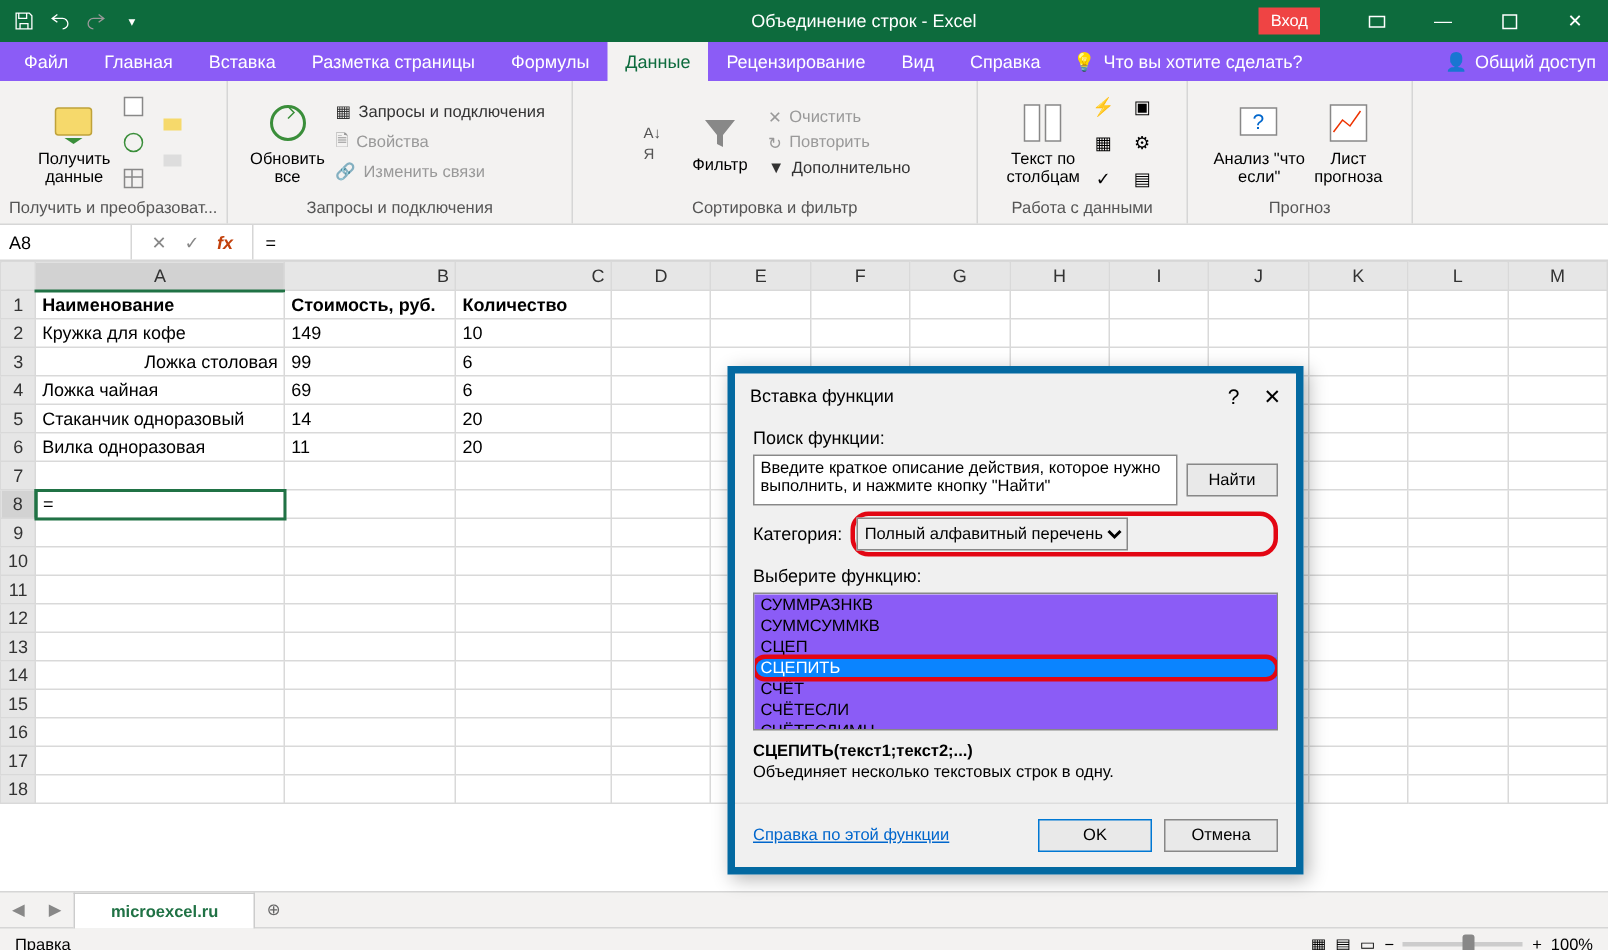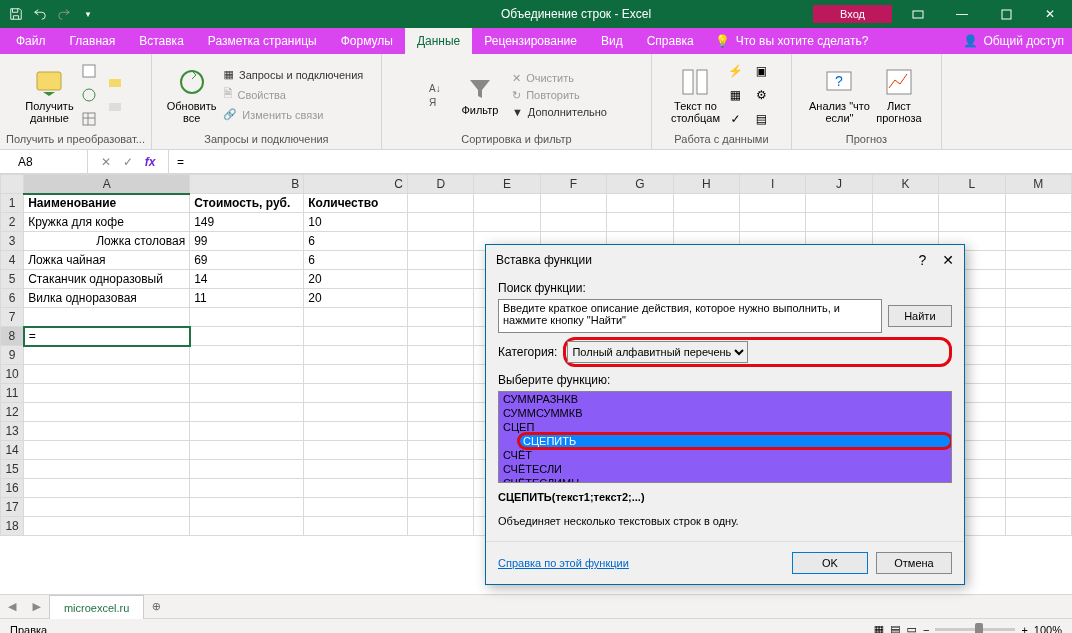--- a/index.html
+++ b/index.html
@@ -3,87 +3,87 @@
 <meta charset="utf-8">
 <style>
 * { box-sizing: border-box; margin: 0; padding: 0; font-family: 'Segoe UI', Arial, sans-serif; }
 body { width: 1072px; height: 653px; background: #fff; overflow: hidden; font-size: 12px; position: relative; }
 
 .titlebar { height: 28px; background: #0d6b3d; color: #fff; display: flex; align-items: center; position: relative; }
 .titlebar .qa { display: flex; gap: 2px; padding: 0 5px; }
 .titlebar .qa span { width: 22px; height: 22px; display: flex; align-items: center; justify-content: center; color: #fff; cursor: pointer; }
 .titlebar .title { position: absolute; left: 50%; transform: translateX(-50%); font-size: 12px; margin-left: 40px; }
 .titlebar .right { position: absolute; right: 0; display: flex; align-items: center; height: 100%; }
-.titlebar .login { background: #be185d; padding: 3px 27px; font-size: 11px; margin-right: 4px; cursor: pointer; }
+.titlebar .login { background: #ef4444; padding: 3px 8px; font-size: 11px; margin-right: 16px; cursor: pointer; }
 .titlebar .win { width: 44px; height: 28px; display: flex; align-items: center; justify-content: center; color: #fff; cursor: pointer; }
 
-.menubar { height: 26px; background: #d946ef; display: flex; align-items: center; padding: 0 4px; position: relative; }
+.menubar { height: 26px; background: #8b5cf6; display: flex; align-items: center; padding: 0 4px; position: relative; }
 .menubar .tab { color: #fff; padding: 0 12px; height: 26px; line-height: 26px; cursor: pointer; font-size: 12px; }
 .menubar .tab.active { background: #f3f2f1; color: #0d6b3d; }
 .menubar .tell { color: #fff; cursor: pointer; padding: 0 10px; display: flex; align-items: center; gap: 5px; }
 .menubar .share { position: absolute; right: 8px; color: #fff; cursor: pointer; display: flex; align-items: center; gap: 5px; }
 
 .ribbon { height: 96px; background: #f3f2f1; border-bottom: 1px solid #d6d6d6; display: flex; }
 .group { border-right: 1px solid #d6d6d6; padding: 4px 6px; display: flex; flex-direction: column; align-items: center; justify-content: space-between; }
 .group .content { flex: 1; display: flex; align-items: center; gap: 4px; }
 .group .label { font-size: 11px; color: #555; padding-top: 2px; }
 .bigbtn { display: flex; flex-direction: column; align-items: center; justify-content: center; cursor: pointer; min-width: 50px; height: 70px; font-size: 11px; text-align: center; }
 .bigbtn svg { margin-bottom: 2px; }
 .smallbtns { display: flex; flex-direction: column; gap: 2px; }
 .smallbtn { display: flex; align-items: center; gap: 5px; font-size: 11px; cursor: pointer; padding: 1px 3px; color: #999; }
 .smallbtn.enabled { color: #333; }
 .iconcell { width: 22px; height: 22px; display: flex; align-items: center; justify-content: center; cursor: pointer; }
 
 .formulabar { height: 24px; border-bottom: 1px solid #d6d6d6; display: flex; align-items: center; background: #fff; }
-.namebox { width: 88px; border-right: 1px solid #d6d6d6; padding: 0 18px; height: 100%; display: flex; align-items: center; font-size: 12px; }
+.namebox { width: 88px; border-right: 1px solid #d6d6d6; padding: 0 6px; height: 100%; display: flex; align-items: center; font-size: 12px; }
 .fb-btns { display: flex; height: 100%; align-items: center; gap: 2px; padding: 0 8px; border-right: 1px solid #d6d6d6; color: #888; }
 .fb-btns span { width: 20px; text-align: center; cursor: pointer; }
-.fx { font-style: italic; font-weight: bold; color: #6d28d9; }
+.fx { font-style: italic; font-weight: bold; color: #c2410c; }
 .formula-input { flex: 1; padding: 0 8px; font-size: 12px; }
 
 .sheet-area { position: relative; height: 420px; overflow: hidden; }
 table.grid { border-collapse: collapse; width: 100%; }
 table.grid th, table.grid td { border: 1px solid #d9d9d9; font-size: 12px; height: 19px; padding: 0 4px; background: #fff; }
 table.grid th { background: #e6e6e6; color: #333; font-weight: normal; text-align: center; }
 table.grid th.rowh { width: 20px; }
 table.grid .colA { width: 160px; }
 table.grid .colB { width: 110px; text-align: right; }
 table.grid .colC { width: 100px; text-align: right; }
 table.grid .colw { width: 64px; }
 table.grid th.sel-col { background: #d2d2d2; border-bottom: 2px solid #207245; }
 table.grid th.sel-row { background: #d2d2d2; border-right: 2px solid #207245; }
 td.selected { outline: 2px solid #207245; outline-offset: -1px; }
 .bold { font-weight: bold; }
 
 .sheet-tabs { height: 24px; border-top: 1px solid #d6d6d6; display: flex; align-items: center; background: #f3f2f1; font-size: 11px; }
 .sheet-tabs .nav { padding: 0 8px; color: #888; cursor: pointer; }
-.sheet-tabs .stab { padding: 0 14px; height: 24px; line-height: 24px; background: #fff; border: 1px solid #ccc; border-bottom: none; color: #207245; font-weight: normal; cursor: pointer; }
+.sheet-tabs .stab { padding: 0 24px; height: 24px; line-height: 24px; background: #fff; border: 1px solid #ccc; border-bottom: none; color: #207245; font-weight: bold; cursor: pointer; }
 .sheet-tabs .add { width: 24px; text-align: center; cursor: pointer; color: #666; }
 
 .statusbar { height: 22px; background: #f3f2f1; border-top: 1px solid #d6d6d6; display: flex; align-items: center; padding: 0 10px; font-size: 11px; justify-content: space-between; }
 .statusbar .zoom { display: flex; align-items: center; gap: 6px; }
 .statusbar .slider { width: 80px; height: 3px; background: #ccc; position: relative; }
 .statusbar .slider::after { content: ''; position: absolute; width: 8px; height: 12px; background: #888; left: 50%; top: -5px; border-radius: 2px; }
 
-.dialog { position: absolute; left: 485px; top: 244px; width: 480px; background: #f0f0f0; border: 1px solid #0369a1; box-shadow: 3px 3px 12px rgba(0,0,0,.3); font-size: 12px; z-index: 100; }
+.dialog { position: absolute; left: 485px; top: 244px; width: 384px; background: #f0f0f0; border: 5px solid #0369a1; box-shadow: 3px 3px 12px rgba(0,0,0,.3); font-size: 12px; z-index: 100; }
 .dialog .dlg-title { height: 30px; display: flex; align-items: center; justify-content: space-between; padding: 0 10px; font-size: 12px; }
 .dialog .dlg-title .btns { display: flex; gap: 16px; }
 .dialog .dlg-title .btns span { cursor: pointer; font-size: 14px; }
 .dialog .body { padding: 6px 12px; }
 .dialog .row { display: flex; align-items: center; gap: 6px; margin: 4px 0; }
 .dialog textarea { width: 100%; height: 34px; font-size: 11px; resize: none; padding: 2px 4px; border: 1px solid #888; background: #fff; font-family: inherit; }
 .dialog select { flex: 1; height: 22px; border: 1px solid #888; font-size: 11px; }
 .dialog .red-ring { border: 3px solid #e30613; border-radius: 12px; padding: 1px; }
 .dialog .listbox { border: 1px solid #888; background: #8b5cf6; height: 92px; overflow-y: scroll; margin-top: 4px; }
 .dialog .listbox div { padding: 1px 4px; font-size: 11px; cursor: pointer; }
-.dialog .listbox div.selected { background: #0a84ff; color: #fff; margin-left: 20px; }
+.dialog .listbox div.selected { background: #0a84ff; color: #fff; }
 .dialog .red-sel { position: relative; }
 .dialog .red-sel::after { content: ''; position: absolute; inset: -2px; border: 3px solid #e30613; border-radius: 10px; pointer-events: none; }
 .dialog .fn-sig { font-weight: bold; margin-top: 8px; font-size: 11px; }
-.dialog .fn-desc { font-size: 11px; margin-top: 12px; }
+.dialog .fn-desc { font-size: 11px; margin-top: 2px; }
 .dialog .footer { display: flex; justify-content: space-between; align-items: center; padding: 10px 12px; border-top: 1px solid #ddd; margin-top: 8px; }
 .dialog .footer a { color: #0066cc; text-decoration: underline; font-size: 11px; cursor: pointer; }
 .dialog .footer .btns { display: flex; gap: 8px; }
 .dialog button { width: 76px; height: 22px; border: 1px solid #888; background: #e9e9e9; font-size: 11px; cursor: pointer; }
 .dialog button.primary { border: 1px solid #0078d4; }
 .dialog .find { width: 76px; height: 22px; border: 1px solid #888; background: #e9e9e9; font-size: 11px; cursor: pointer; }
 </style>
 </head>
 <body>
 

